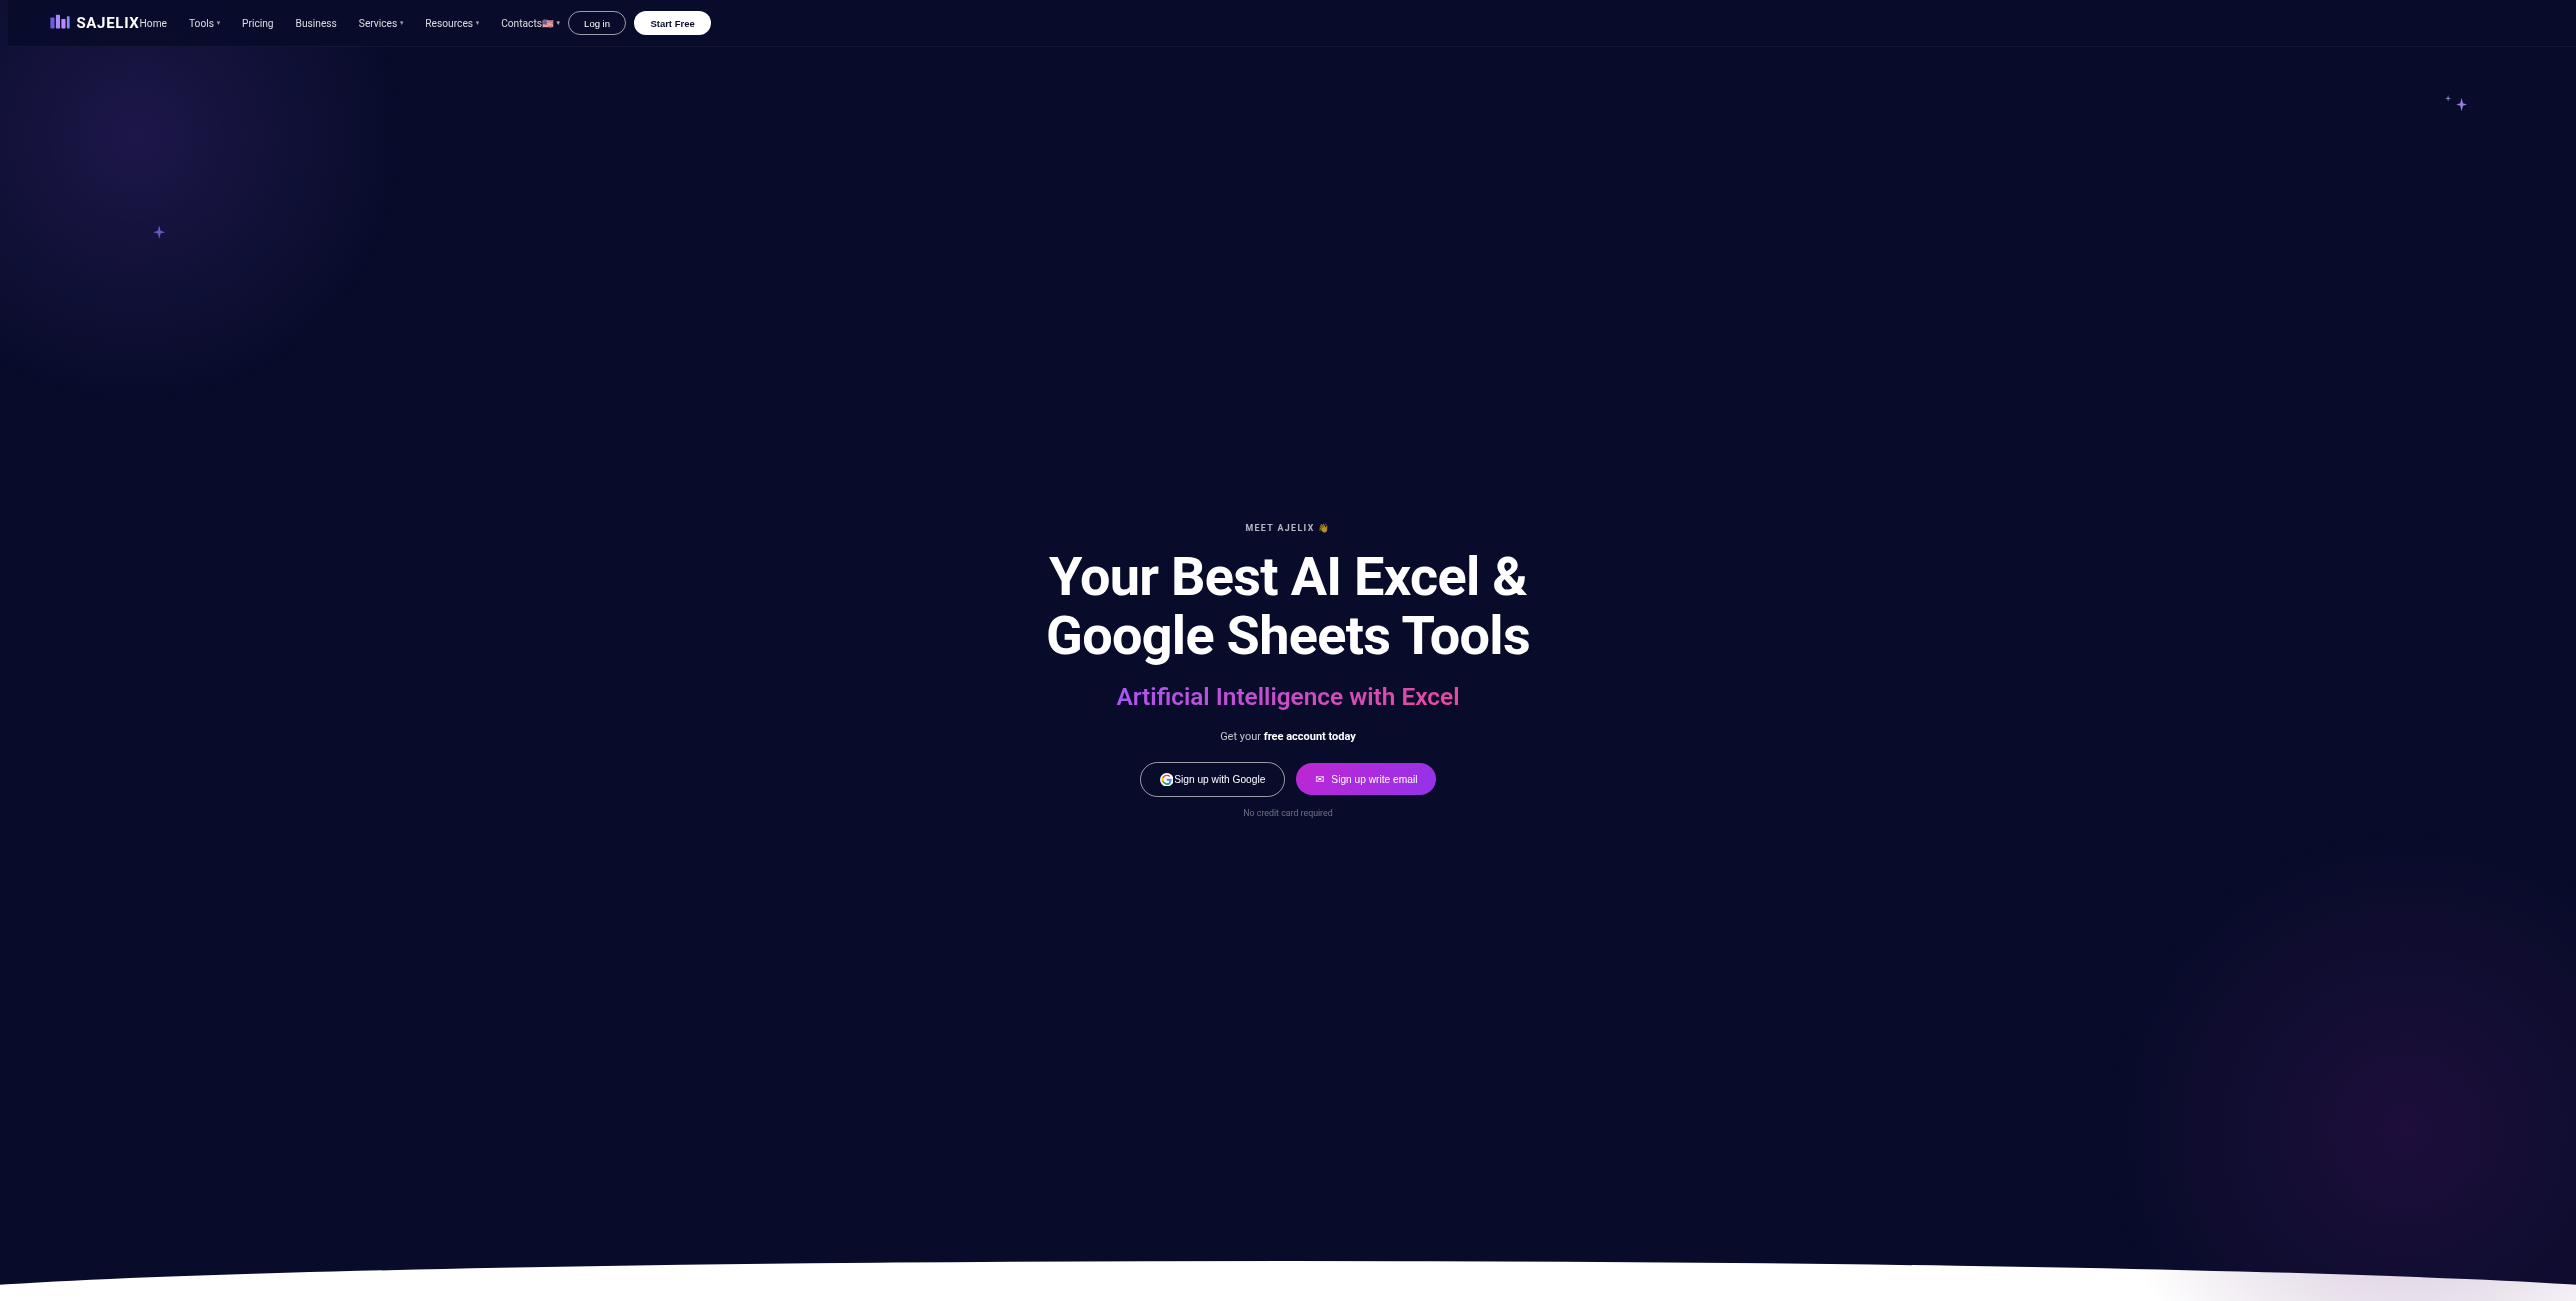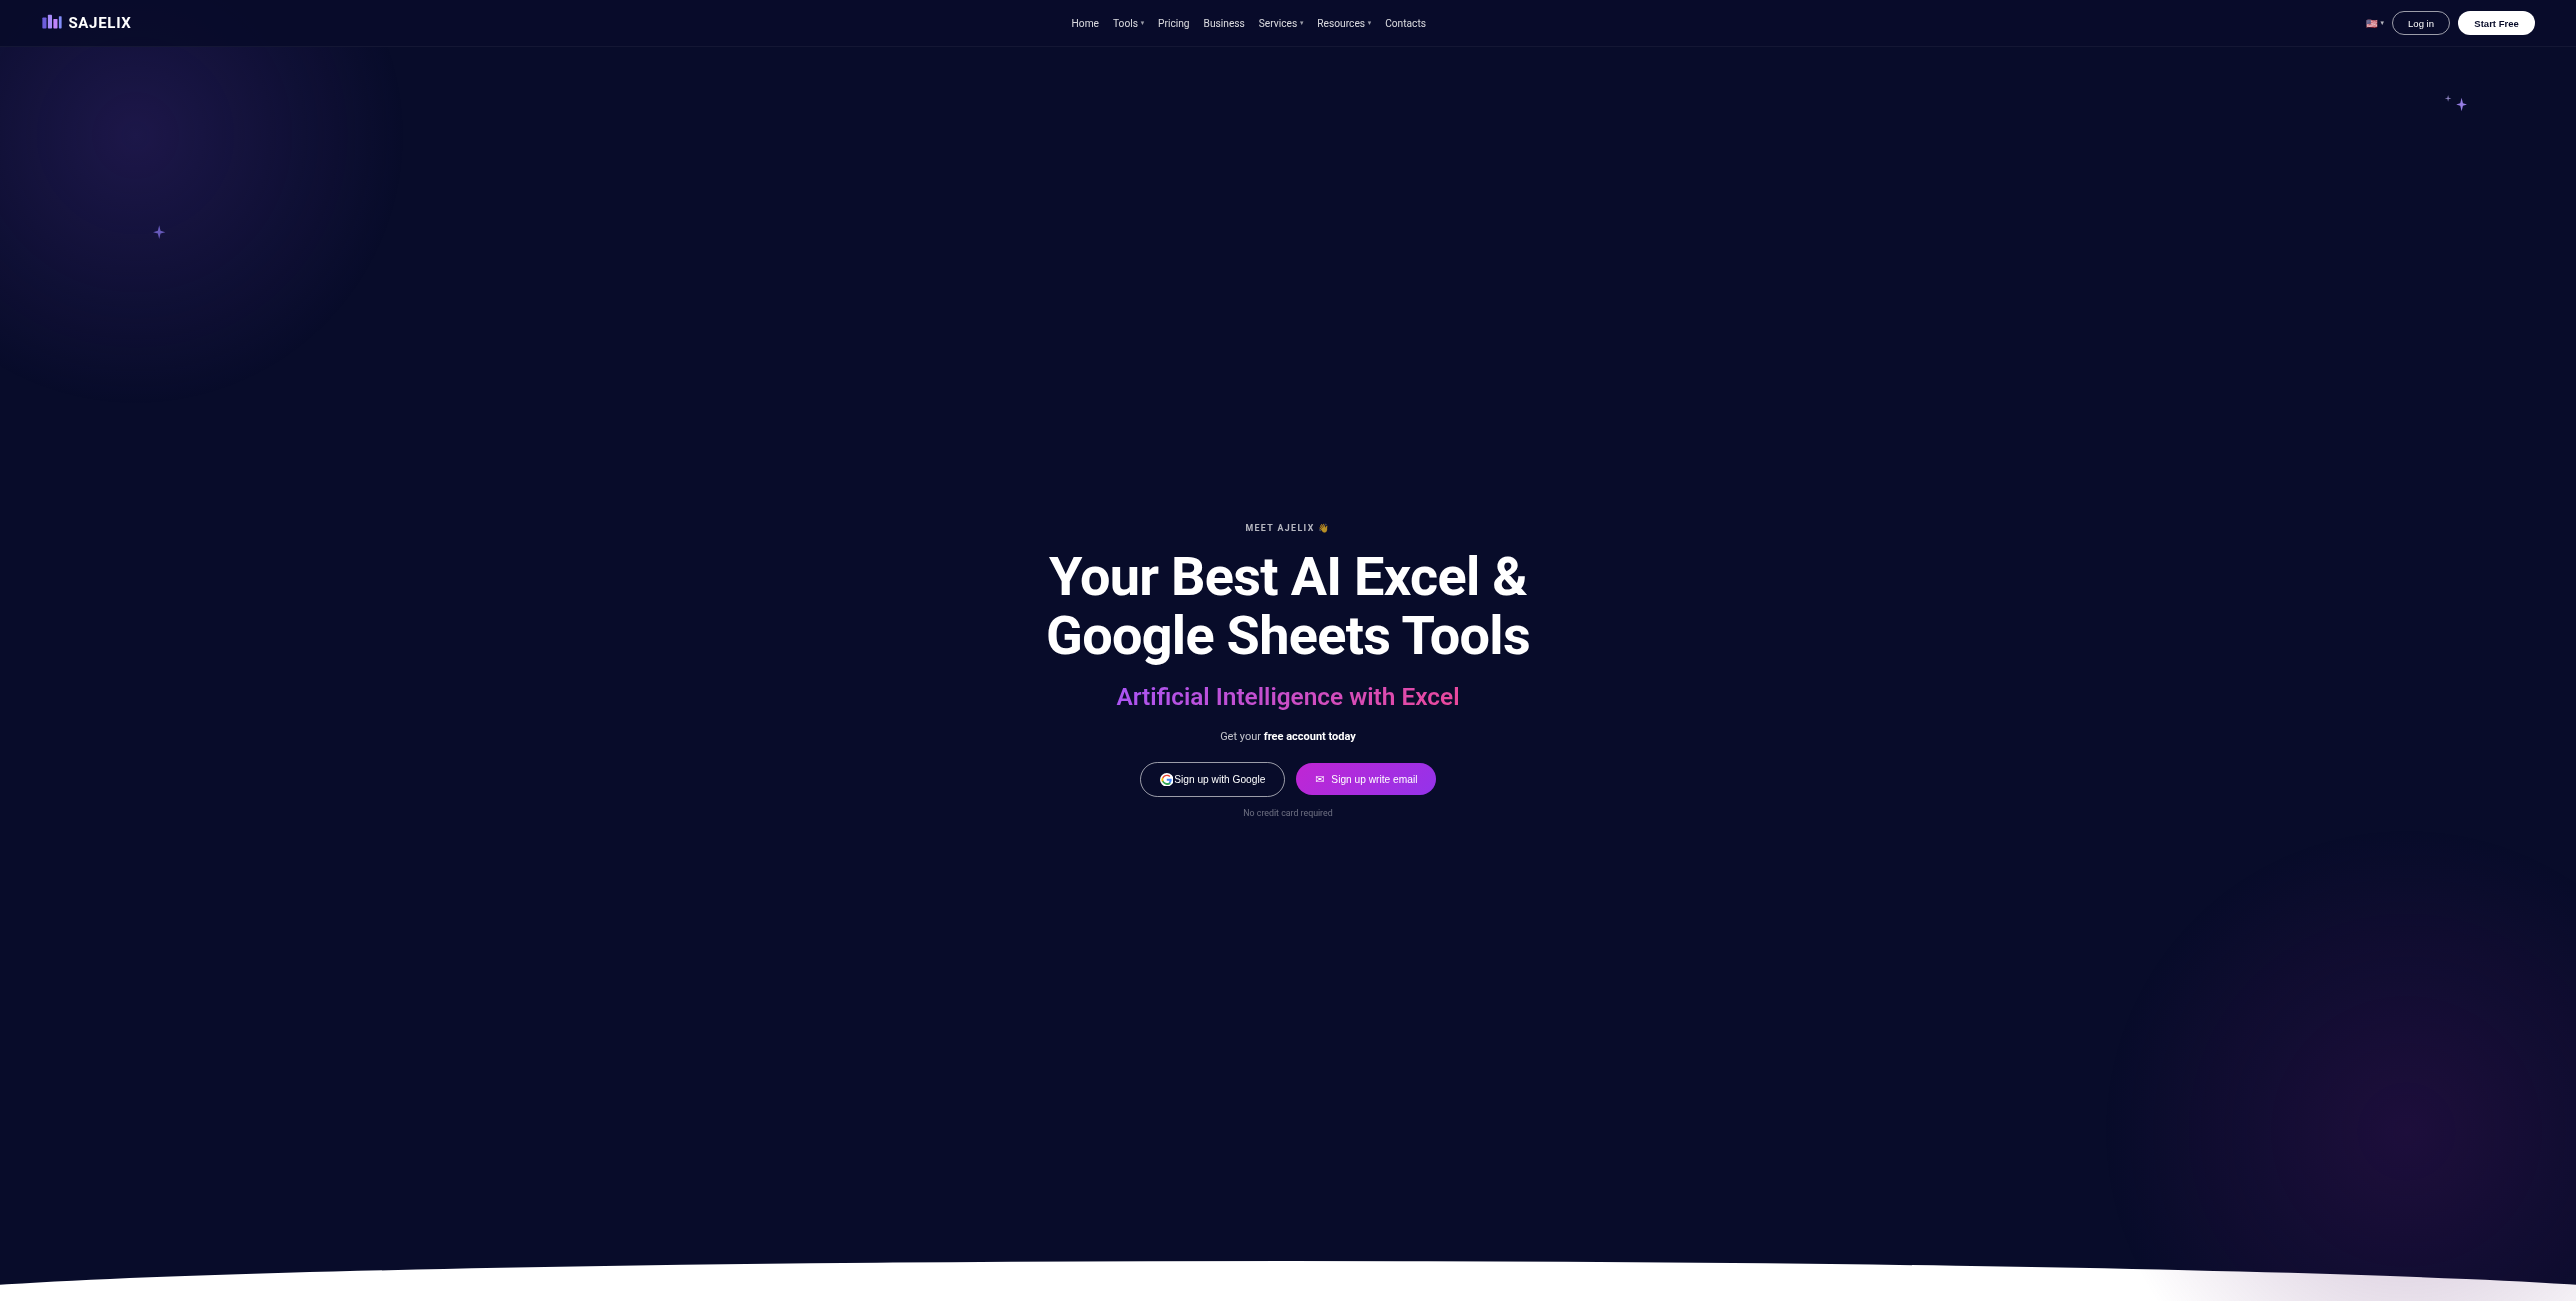--- a/index.html
+++ b/index.html
@@ -36,26 +36,25 @@
       width: 611px;
       height: 611px;
       background: radial-gradient(circle, rgba(80, 20, 100, 0.3) 0%, transparent 70%);
       pointer-events: none;
     }
 
     
     nav {
       position: fixed;
       top: 0;
-      left: 0;
+      left: 8px;
       right: 0;
       z-index: 100;
       display: flex;
       align-items: center;
-      justify-content: space-between;
       padding: 0 41px;
       height: 47px;
       background: rgba(8, 12, 42, 0.95);
       border-bottom: 0.7px solid rgba(255,255,255,0.05);
     }
 
     .nav-logo {
       display: flex;
       align-items: center;
       gap: 5.4px;
@@ -69,21 +68,21 @@
     }
 
     .logo-icon {
       width: 22px;
       height: 22px;
     }
 
     .nav-links {
       display: flex;
       align-items: center;
-      gap: 14px;
+      gap: 22px;
       list-style: none;
     }
 
     .nav-links li a {
       color: rgba(255,255,255,0.85);
       text-decoration: none;
       font-size: 10.2px;
       font-weight: 400;
       display: flex;
       align-items: center;

